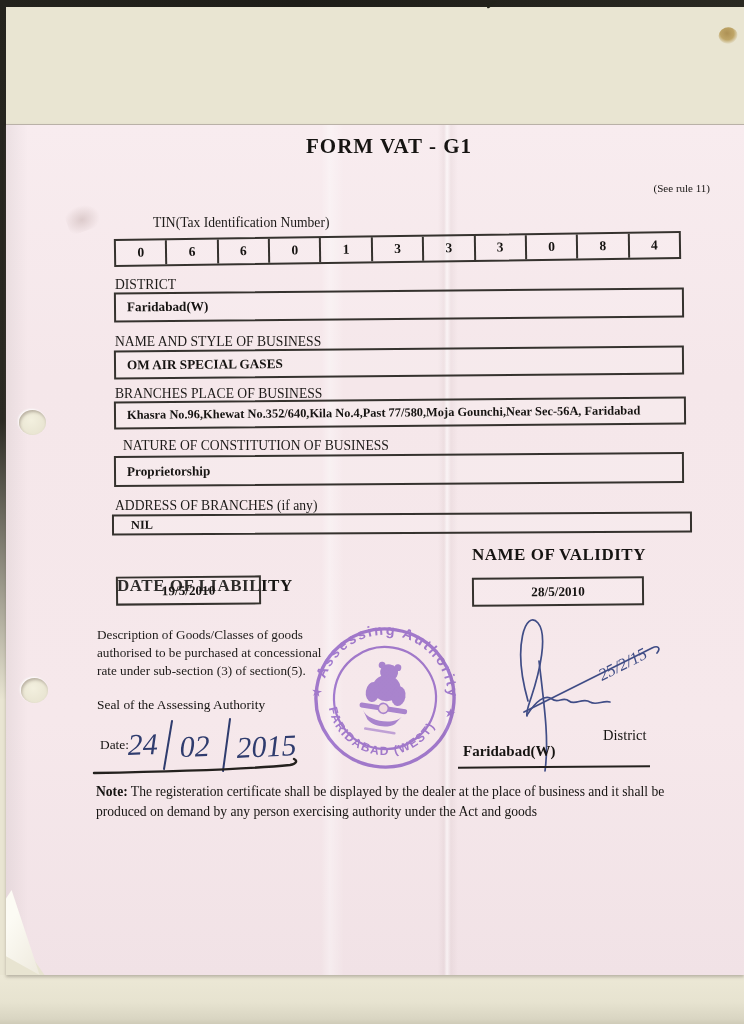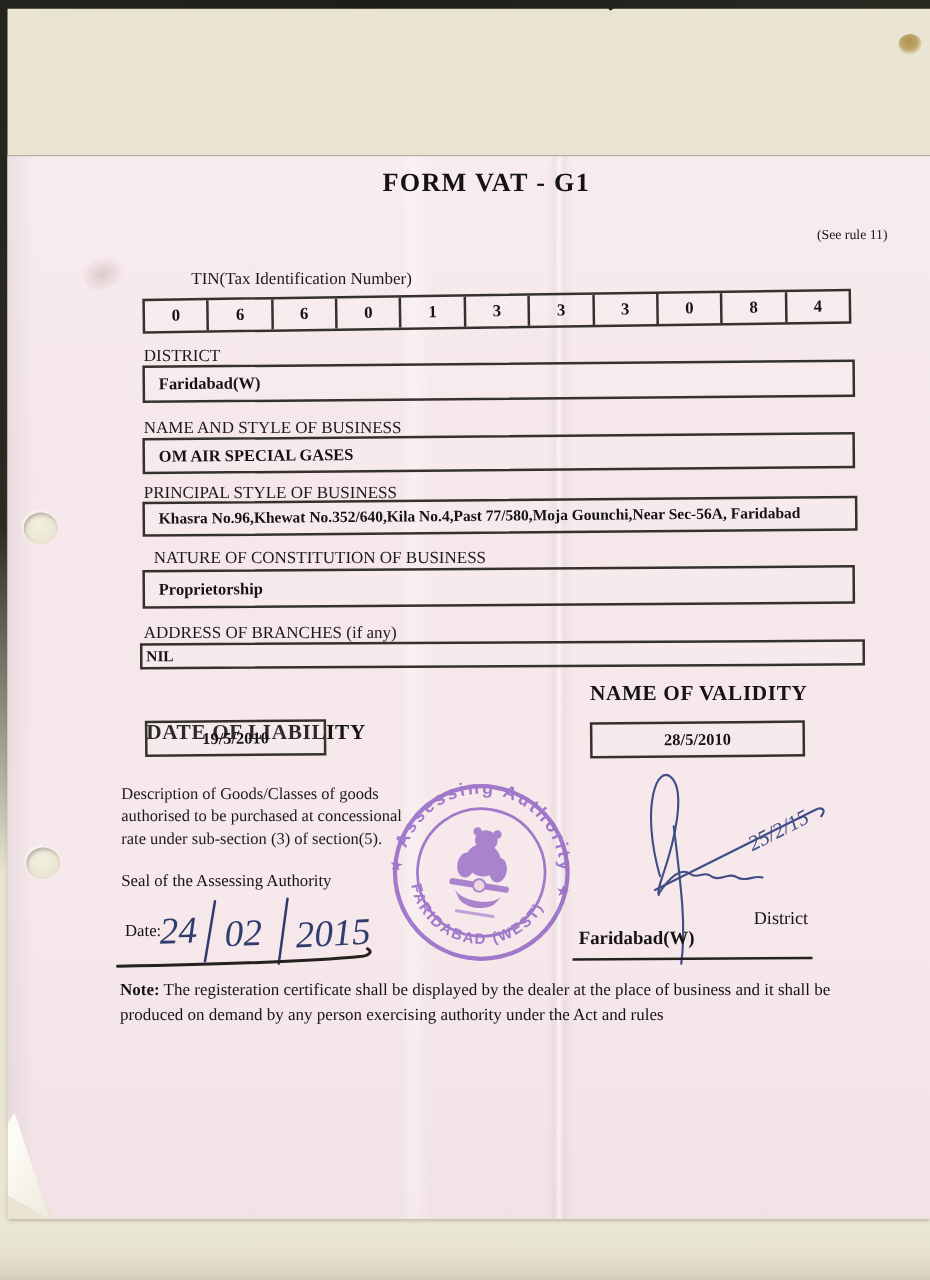--- a/index.html
+++ b/index.html
@@ -121,33 +121,33 @@
   <div class="lbl" style="left:109px; top:152px;">DISTRICT</div>
   <div class="box" style="left:108px; top:165px; width:570px; height:30px; transform:rotate(-0.5deg);">
     <span class="val">Faridabad(W)</span>
   </div>
 
   <div class="lbl" style="left:109px; top:209px;">NAME AND STYLE OF BUSINESS</div>
   <div class="box" style="left:108px; top:223px; width:570px; height:29px; transform:rotate(-0.5deg);">
     <span class="val">OM AIR SPECIAL GASES</span>
   </div>
 
-  <div class="lbl" style="left:109px; top:261px;">PRINCIPAL STYLE OF BUSINESS</div>
+  <div class="lbl" style="left:109px; top:261px;">BRANCHES PLACE OF BUSINESS</div>
   <div class="box" style="left:108px; top:274px; width:572px; height:28px; transform:rotate(-0.5deg);">
     <span class="val" style="font-size:12.4px;">Khasra No.96,Khewat No.352/640,Kila No.4,Past 77/580,Moja Gounchi,Near Sec-56A, Faridabad</span>
   </div>
 
   <div class="lbl" style="left:117px; top:313px;">NATURE OF CONSTITUTION OF BUSINESS</div>
   <div class="box" style="left:108px; top:329px; width:570px; height:31px; transform:rotate(-0.4deg);">
     <span class="val">Proprietorship</span>
   </div>
 
   <div class="lbl" style="left:109px; top:373px;">ADDRESS OF BRANCHES (if any)</div>
   <div class="box" style="left:106px; top:388px; width:580px; height:21px; transform:rotate(-0.3deg);">
-    <span class="val" style="left:3px; font-size:12.3px;">NIL</span>
+    <span class="val" style="left:17px; font-size:12.3px;">NIL</span>
   </div>
 
   <div class="date-head" style="left:111px; top:424px;margin-top:27px;">DATE OF LIABILITY</div>
   <div class="date-head" style="left:466px; top:420px;">NAME OF VALIDITY</div>
   <div class="date-box" style="left:110px; top:451px; width:145px; height:29px; transform:rotate(-0.5deg);">19/5/2010</div>
   <div class="date-box" style="left:466px; top:452px; width:172px; height:29px; transform:rotate(-0.5deg);">28/5/2010</div>
 
   <div class="para" style="left:91px; top:501px; width:246px;">Description of Goods/Classes of goods authorised to be purchased at concessional rate under sub-section (3) of section(5).</div>
 
   <div class="caption" style="left:91px; top:572px;">Seal of the Assessing Authority</div>
@@ -206,15 +206,15 @@
       <path d="M 85,58 C 91,108 95,138 91,168"></path>
       <text x="0" y="0" font-size="17" font-style="italic" fill="#31407e" stroke="none" font-family="Liberation Serif, serif" transform="translate(148 78) rotate(-27)">25/2/15</text>
     </g>
   </svg>
 
   <div class="right-district">District</div>
   <div class="right-place">Faridabad(W)</div>
   <div class="sig-underline"></div>
 
   <div class="note-block">
-    <b>Note:</b><span> The registeration certificate shall be displayed by the dealer at the place of business and it shall be produced on demand by any person exercising authority under the Act and rules</span>
+    <b>Note:</b><span> The registeration certificate shall be displayed by the dealer at the place of business and it shall be produced on demand by any person exercising authority under the Act and goods</span>
   </div>
 </div>
 
 </body></html>

